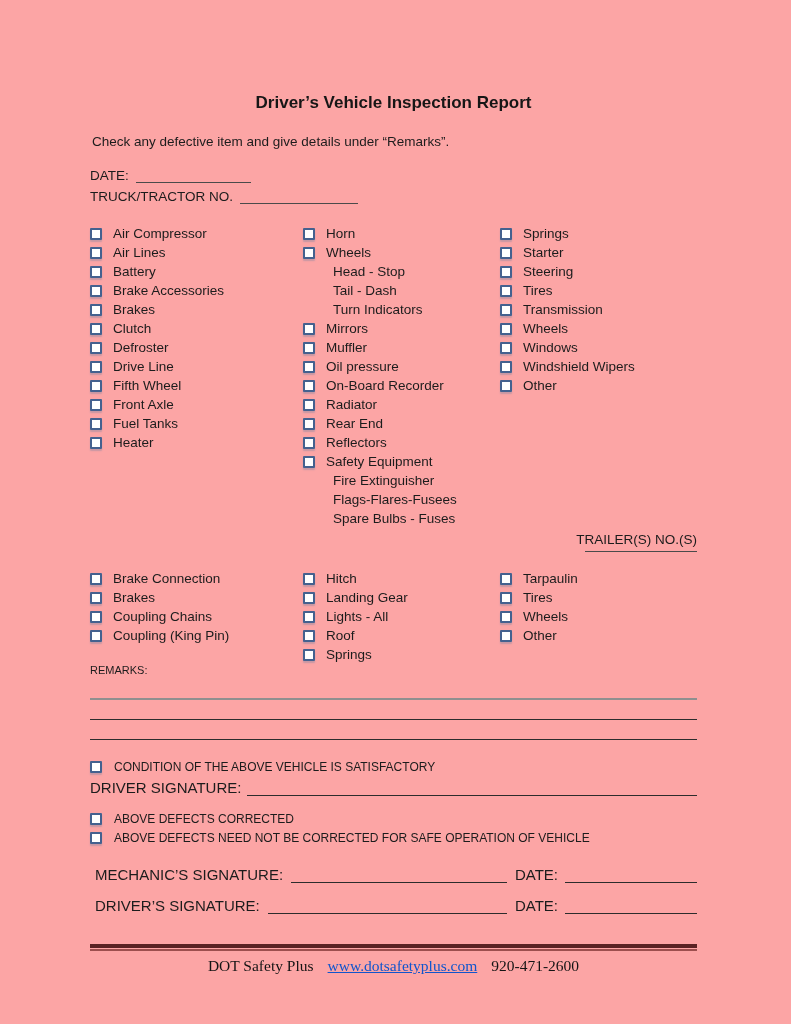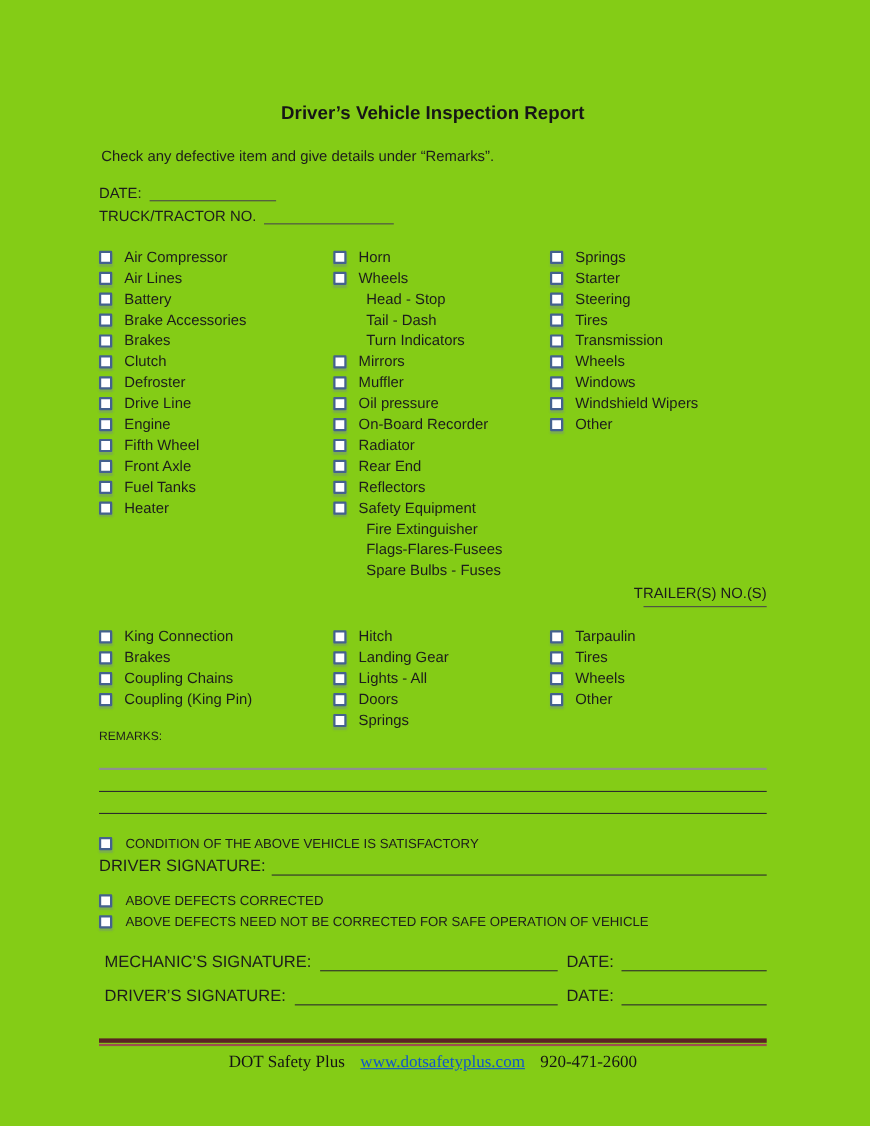--- a/index.html
+++ b/index.html
@@ -1,17 +1,17 @@
 <!DOCTYPE html>
 <html style="--cb-color: #44618F; --bar-color: #5A2223; --link-color: #1155CC;"><head>
 <meta charset="utf-8">
 <style>
   html,body{margin:0;padding:0;background:#ffffff;}
   .page{
-    width:791px;height:1024px;box-sizing:border-box;background:#84cc16;
+    width:791px;height:1024px;box-sizing:border-box;background:#fca5a5;
     padding:93px 94px 0 90px;position:relative;
     font-family:"Liberation Sans",sans-serif;color:#1c1c1c;
   }
   .title{font-size:17px;font-weight:700;text-align:center;margin:0;color:#161616;}
   .instruction{font-size:13.5px;margin:21px 0 0 2px;}
   .field-row{display:flex;align-items:flex-end;height:20px;font-size:13.5px;}
   .fr-date{margin-top:14px;}
   .fr-truck{margin-top:1px;}
   .fr-trailer{margin-top:4px;flex-direction:column;}
   .flabel{white-space:nowrap;}
@@ -103,24 +103,20 @@
         <div class="chk-row">
           <span class="cb"></span>
           <span class="lbl">Defroster</span>
         </div>
         <div class="chk-row">
           <span class="cb"></span>
           <span class="lbl">Drive Line</span>
         </div>
         <div class="chk-row">
           <span class="cb"></span>
-          <span class="lbl">Engine</span>
-        </div>
-        <div class="chk-row">
-          <span class="cb"></span>
           <span class="lbl">Fifth Wheel</span>
         </div>
         <div class="chk-row">
           <span class="cb"></span>
           <span class="lbl">Front Axle</span>
         </div>
         <div class="chk-row">
           <span class="cb"></span>
           <span class="lbl">Fuel Tanks</span>
         </div>
@@ -231,21 +227,21 @@
 
   <div class="field-row fr-trailer">
     <span class="flabel">TRAILER(S) NO.(S)</span>
     <span class="blank w112"></span>
   </div>
 
   <div class="checklist trailer">
     <div class="col col1">
         <div class="chk-row">
           <span class="cb"></span>
-          <span class="lbl">King Connection</span>
+          <span class="lbl">Brake Connection</span>
         </div>
         <div class="chk-row">
           <span class="cb"></span>
           <span class="lbl">Brakes</span>
         </div>
         <div class="chk-row">
           <span class="cb"></span>
           <span class="lbl">Coupling Chains</span>
         </div>
         <div class="chk-row">
@@ -261,21 +257,21 @@
         <div class="chk-row">
           <span class="cb"></span>
           <span class="lbl">Landing Gear</span>
         </div>
         <div class="chk-row">
           <span class="cb"></span>
           <span class="lbl">Lights - All</span>
         </div>
         <div class="chk-row">
           <span class="cb"></span>
-          <span class="lbl">Doors</span>
+          <span class="lbl">Roof</span>
         </div>
         <div class="chk-row">
           <span class="cb"></span>
           <span class="lbl">Springs</span>
         </div>
       </div>
     <div class="col col3">
         <div class="chk-row">
           <span class="cb"></span>
           <span class="lbl">Tarpaulin</span>

